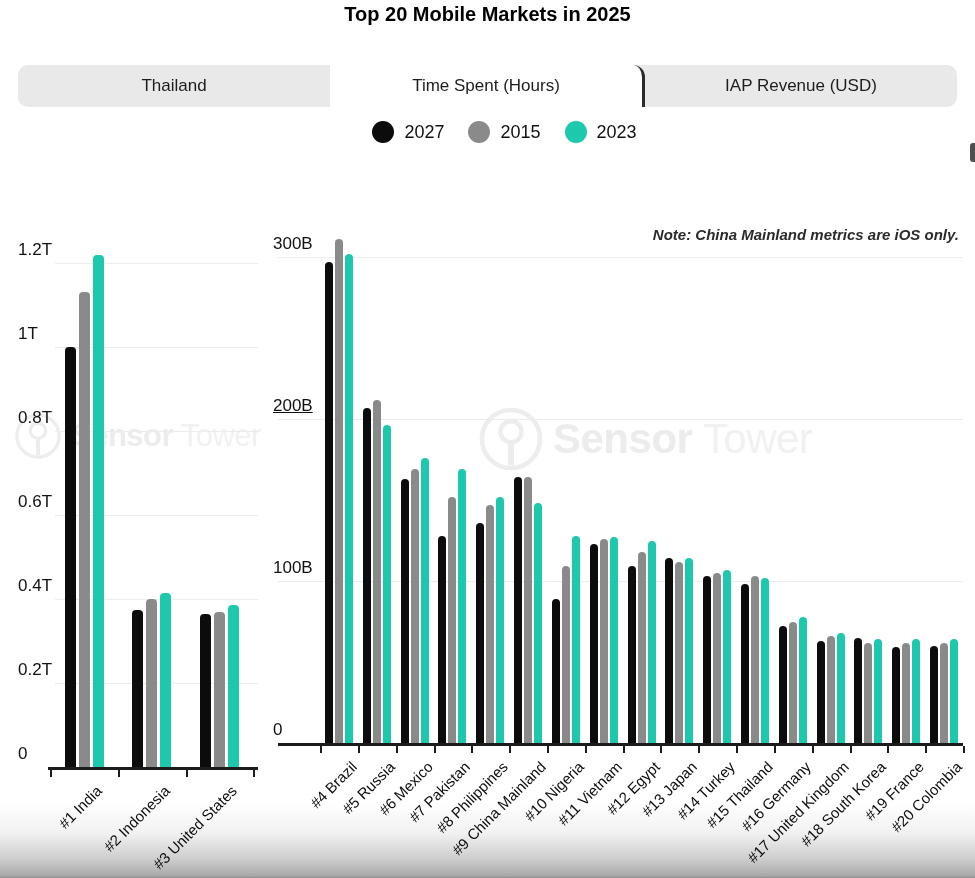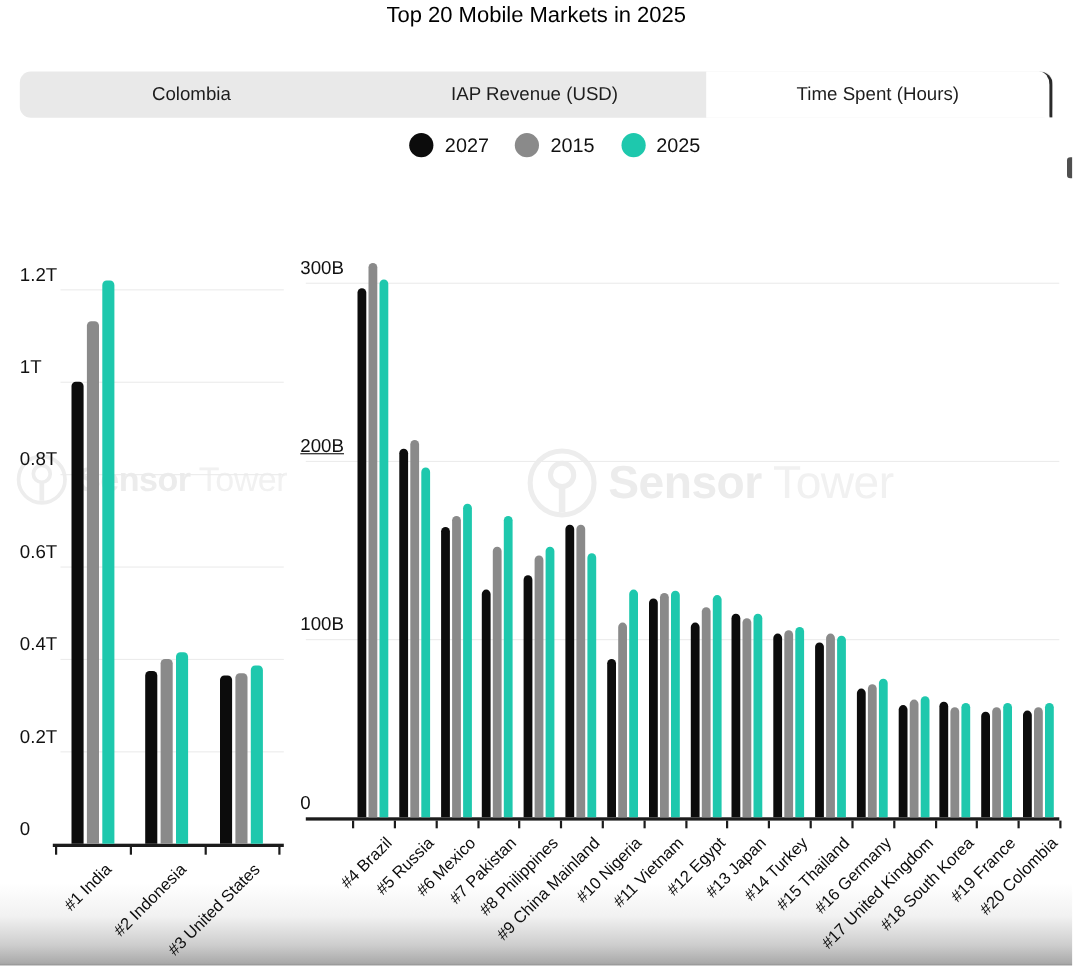--- a/index.html
+++ b/index.html
@@ -4,21 +4,21 @@
 <style>
   * { box-sizing: border-box; }
   html, body { margin: 0; padding: 0; background: #ffffff; }
   .page {
     position: relative; width: 975px; height: 878px;
     background: #ffffff; overflow: hidden;
     font-family: "Liberation Sans", sans-serif; color: #111;
   }
   .title {
     position: absolute; top: 3px; left: 0; right: 0;
-    text-align: center; font-size: 20px; font-weight: 400; color: #000;
+    text-align: center; font-size: 20px; font-weight: 700; color: #000;
   }
   .tabbar {
     position: absolute; left: 18px; top: 65px; width: 939px; height: 42px;
     background: #e9e9e9; border-radius: 10px; display: flex;
   }
   .tab {
     flex: 1; display: flex; align-items: center; justify-content: center;
     font-size: 17px; color: #1d1d1d; cursor: pointer; white-space: nowrap;
   }
   .tab.selected {
@@ -67,37 +67,37 @@
     background: #4f4f4f; border-radius: 3px 0 0 3px; z-index: 6; cursor: pointer;
   }
 </style>
 </head>
 <body>
 
 <div class="page">
   <div class="title">Top 20 Mobile Markets in 2025</div>
 
   <div class="tabbar">
-      <div class="tab">Colombia</div>
+      <div class="tab">Thailand</div>
+      <div class="tab selected">Time Spent (Hours)</div>
       <div class="tab">IAP Revenue (USD)</div>
-      <div class="tab selected">Time Spent (Hours)</div>
     </div>
 
   <div class="legend">
       <div class="legend-item">
         <span class="legend-swatch" style="background: rgb(12, 12, 12);"></span>
         <span>2027</span>
       </div>
       <div class="legend-item">
         <span class="legend-swatch" style="background: rgb(138, 138, 138);"></span>
         <span>2015</span>
       </div>
       <div class="legend-item">
         <span class="legend-swatch" style="background: rgb(30, 200, 173);"></span>
-        <span>2025</span>
+        <span>2023</span>
       </div>
     </div>
 
   <div class="bottom-fade"></div>
 
   <div class="chart-layer">
       <div class="watermark" style="left: 14px; top: 412px;">
         <svg width="48" height="48" viewBox="0 0 100 100">
           <circle cx="50" cy="50" r="44" fill="none" stroke="#ededed" stroke-width="7"></circle>
           <circle cx="50" cy="39" r="16" fill="none" stroke="#ededed" stroke-width="7"></circle>
@@ -232,15 +232,16 @@
       <div class="bar" style="left: 892.3px; top: 647.42px; width: 8px; height: 95.58px; background: rgb(12, 12, 12); border-radius: 4px 4px 0px 0px;"></div>
       <div class="bar" style="left: 902.3px; top: 642.56px; width: 8px; height: 100.44px; background: rgb(138, 138, 138); border-radius: 4px 4px 0px 0px;"></div>
       <div class="bar" style="left: 912.3px; top: 639.32px; width: 8px; height: 103.68px; background: rgb(30, 200, 173); border-radius: 4px 4px 0px 0px;"></div>
       <div class="xlabel" style="left: 915.3px; top: 758px;">#19 France</div>
       <div class="bar" style="left: 930.12px; top: 645.8px; width: 8px; height: 97.2px; background: rgb(12, 12, 12); border-radius: 4px 4px 0px 0px;"></div>
       <div class="bar" style="left: 940.12px; top: 642.56px; width: 8px; height: 100.44px; background: rgb(138, 138, 138); border-radius: 4px 4px 0px 0px;"></div>
       <div class="bar" style="left: 950.12px; top: 639.32px; width: 8px; height: 103.68px; background: rgb(30, 200, 173); border-radius: 4px 4px 0px 0px;"></div>
       <div class="xlabel" style="left: 953.12px; top: 758px;">#20 Colombia</div>
     </div>
 
+  <div class="note">Note: China Mainland metrics are iOS only.</div>
 
   <div class="scroll-thumb"></div>
 </div>
 
 </body></html>

